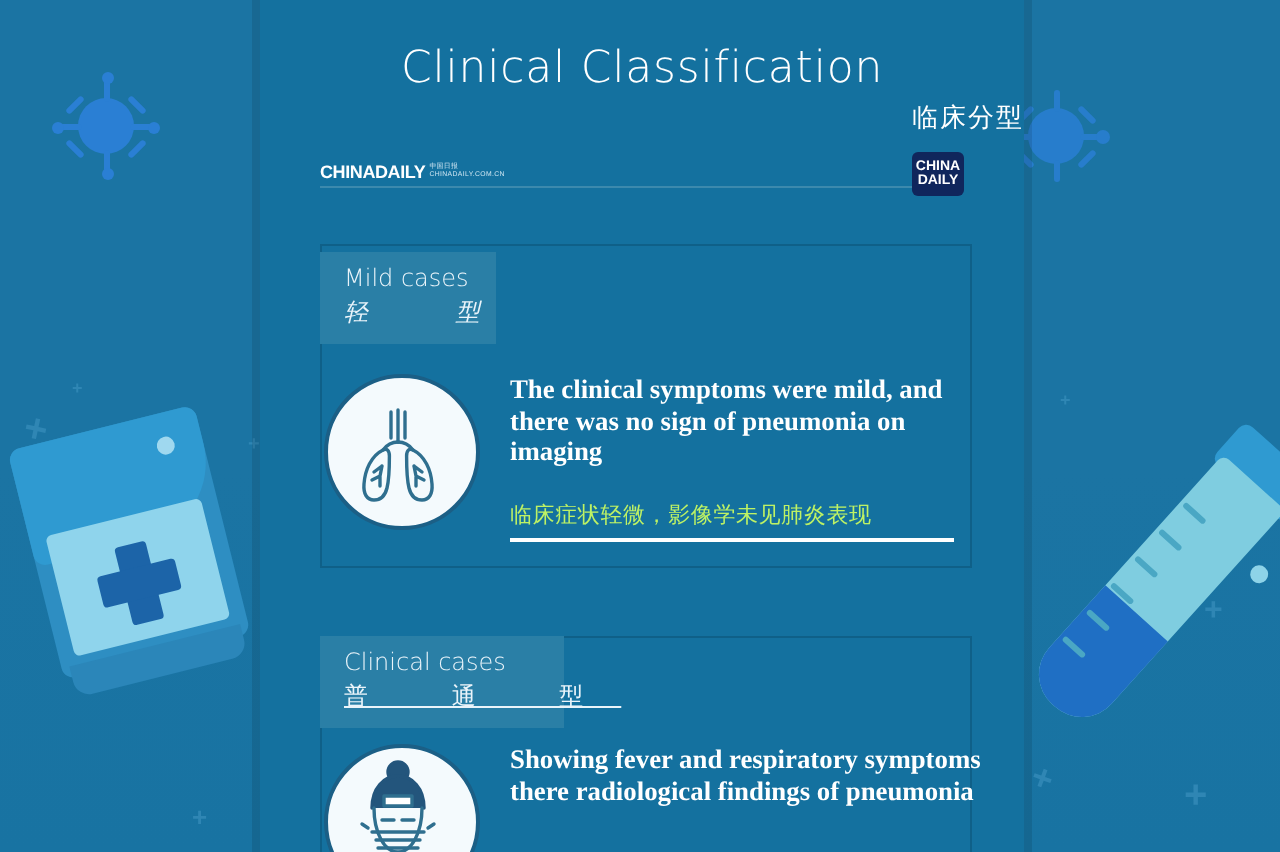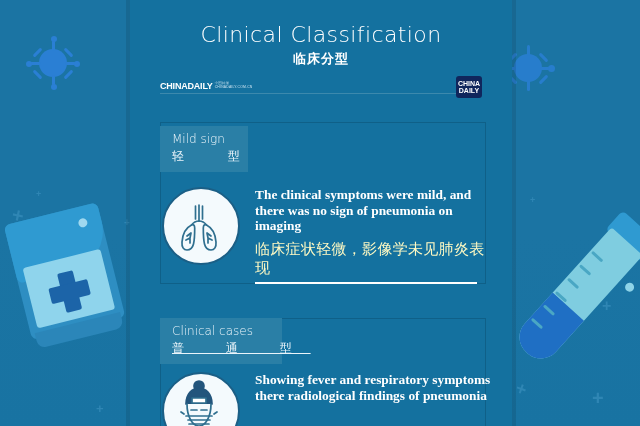--- a/index.html
+++ b/index.html
@@ -49,22 +49,23 @@
   }
   .panel-shadow-l{position:absolute;left:126px;top:0;width:4px;height:426px;background:rgba(0,0,0,.10);}
   .panel-shadow-r{position:absolute;left:512px;top:0;width:4px;height:426px;background:rgba(0,0,0,.10);}
 
   .header{padding-top:22px;text-align:center;}
   .title-en{
     font-size:22px;letter-spacing:.4px;color:#ffffff;font-weight:300;
     font-family:"DejaVu Sans","Liberation Sans",sans-serif;
   }
   .title-cn{
-    margin-top:3px;font-size:13px;color:#ffffff;font-weight:700;letter-spacing:1px;
-    font-family:"DejaVu Sans","Liberation Sans",sans-serif;
+    margin-top:3px;font-size:13px;color:#ffffff;font-weight:400;letter-spacing:1px;
+    font-family:"DejaVu Sans","Liberation Sans",sans-serif;
+    text-align:right;
   }
 
   .brandbar{
     position:absolute;left:160px;top:79px;width:322px;height:18px;
   }
   .logo-left{position:absolute;left:0;top:2px;display:flex;align-items:center;gap:2px;}
   .logo-left .word{
     font-size:9px;font-weight:bold;color:#ffffff;letter-spacing:-.2px;
     font-family:"Liberation Sans",sans-serif;
   }
@@ -96,39 +97,39 @@
   .tag-1{top:126px;width:88px;}
   .tag-2{top:318px;width:122px;}
   .tag .en{
     font-size:12px;color:#eaf4fa;font-weight:300;white-space:nowrap;
     font-family:"DejaVu Sans","Liberation Sans",sans-serif;
   }
   .tag .cn{
     margin-top:2px;font-size:12px;color:#eaf4fa;white-space:nowrap;
     font-family:"DejaVu Sans","Liberation Sans",sans-serif;
   }
-  .tag-1 .cn{letter-spacing:20px;}
+  .tag-1 .cn{letter-spacing:20px;font-style:italic;}
   .tag-2 .cn{letter-spacing:19px;text-decoration:underline;}
 
   .row{position:absolute;display:flex;align-items:flex-start;}
   .row-1{left:162px;top:187px;}
   .row-2{left:162px;top:372px;}
 
   .iconcircle{
     width:74px;height:74px;border-radius:50%;background:#f4fafd;
     border:2px solid #1b5f86;
     position:relative;flex:0 0 auto;
   }
   .texts{margin-left:15px;width:236px;}
   .txt-en{
     font-family:"Liberation Serif","DejaVu Serif",serif;
     font-weight:bold;font-size:13.4px;line-height:15.5px;color:#ffffff;
   }
   .txt-cn{
-    margin-top:6px;font-size:15px;color:#fef9c3;
+    margin-top:16px;font-size:11px;color:#bef264;
     font-family:"DejaVu Sans","Liberation Sans",sans-serif;
     letter-spacing:.3px;
   }
   .underline{margin-top:4px;width:222px;height:2px;background:#ffffff;}
 </style>
 </head>
 <body>
 
 <div class="stage">
 
@@ -224,21 +225,21 @@
     </div>
     <div class="logo-rule"></div>
     <div class="badge">
       <span>CHINA</span>
       <span>DAILY</span>
     </div>
   </div>
 
   <div class="card card-1"></div>
   <div class="tag tag-1">
-    <div class="en">Mild sign</div>
+    <div class="en">Mild cases</div>
     <div class="cn">轻 型</div>
   </div>
 
   <div class="row row-1">
     <div class="iconcircle">
       <svg width="70" height="70" viewBox="0 0 70 70" style="position:absolute;left:0;top:0;">
         <g fill="none" stroke="#2f6f8f" stroke-width="1.7" stroke-linecap="round" stroke-linejoin="round">
           <path d="M35 16 v16"></path>
           <path d="M31.5 17 v13 M38.5 17 v13"></path>
           <path d="M35 32 c-4 0 -6 2 -7.5 4"></path>

